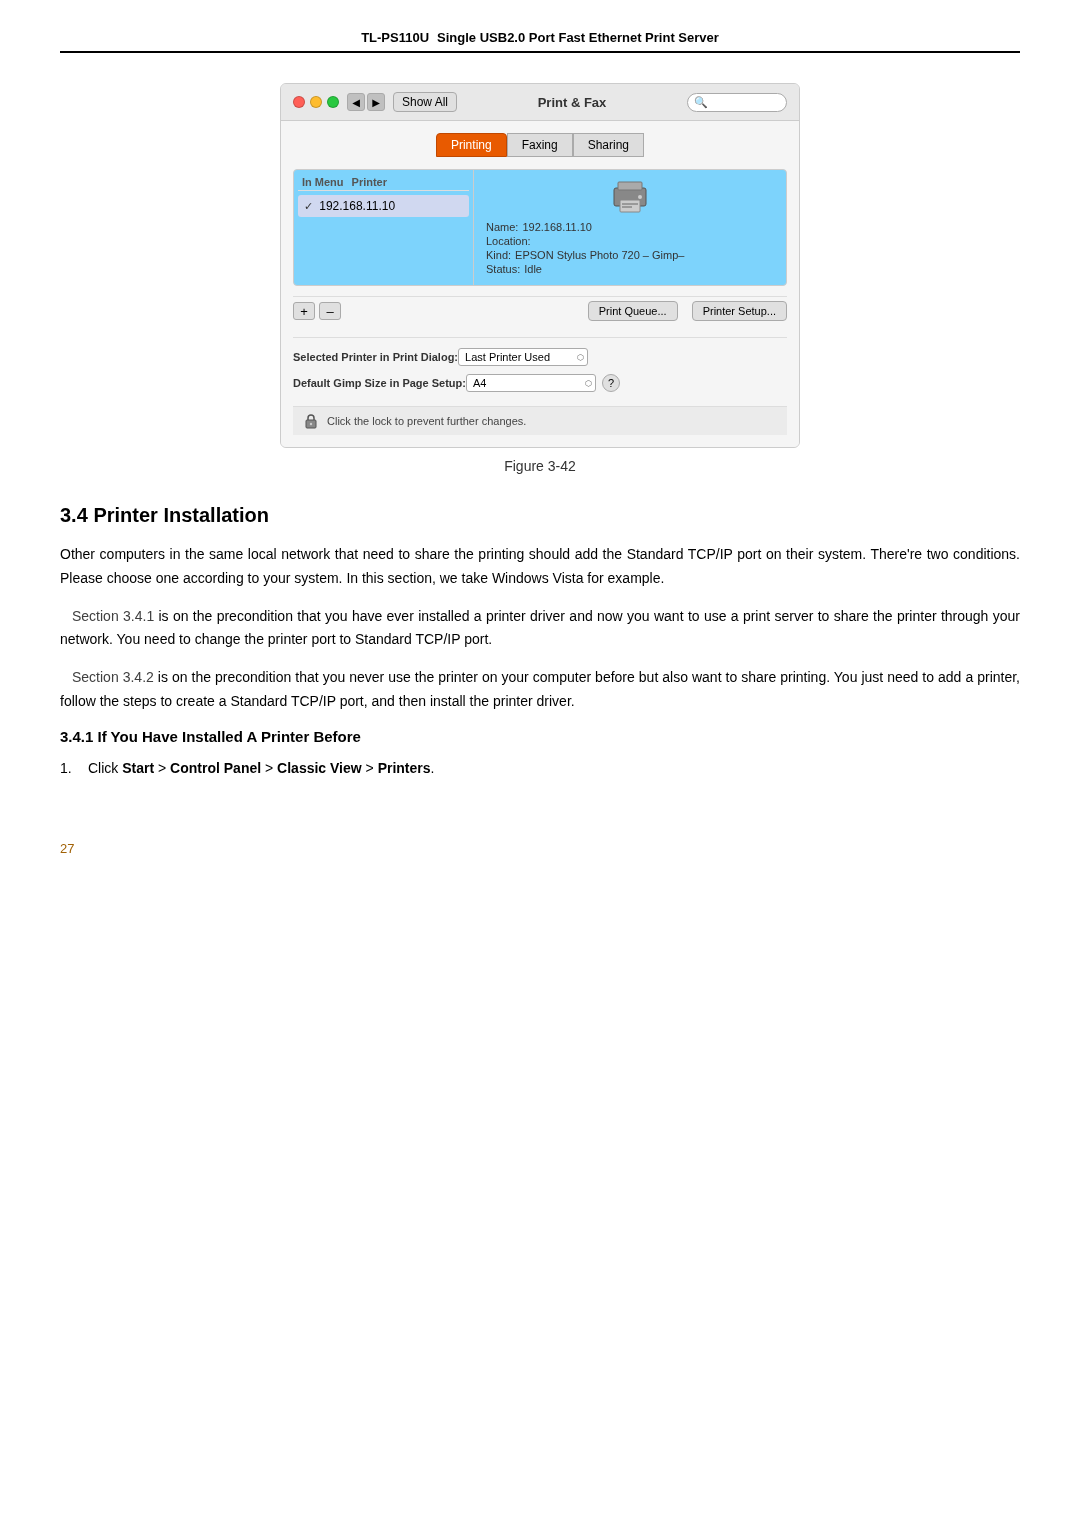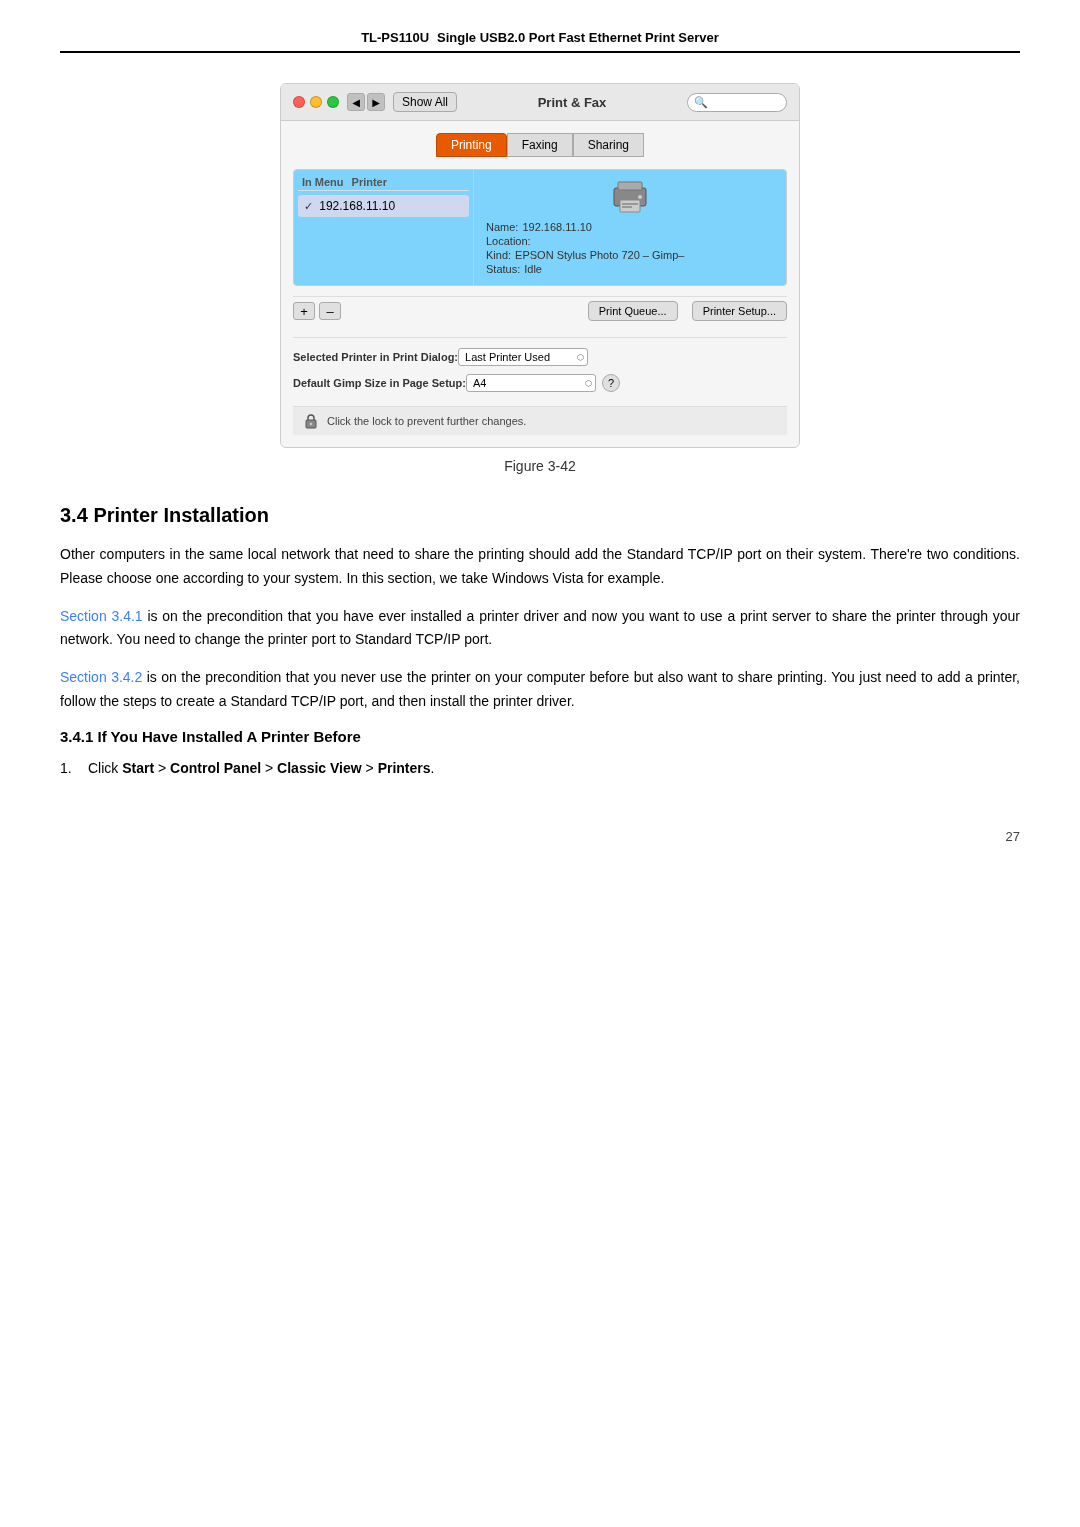--- a/index.html
+++ b/index.html
@@ -330,22 +330,23 @@
 
     
     .body-text {
       font-size: 14px;
       line-height: 1.7;
       margin-bottom: 14px;
       text-align: justify;
       color: #000;
     }
     .link-text {
-      color: #3b82f6;
+      color: #404040;
       text-decoration: none;
+      margin-left: 12px;
     }
 
     
     .sub-section-title {
       font-size: 15px;
       font-weight: bold;
       margin-bottom: 12px;
       color: #000;
     }
 
@@ -361,24 +362,24 @@
       font-size: 14px;
       line-height: 1.7;
     }
     .list-num {
       min-width: 20px;
       font-weight: normal;
     }
 
     
     .page-number {
-      text-align: right;
-      margin-top: 48px;
+      text-align: left;
+      margin-top: 60px;
       font-size: 13px;
-      color: #404040;
+      color: #a16207;
     }
   </style>
 </head>
 <body>
 
 <div class="doc-header">
   <span class="model">TL-PS110U</span>
   <span class="subtitle">Single USB2.0 Port Fast Ethernet Print Server</span>
 </div>
 

